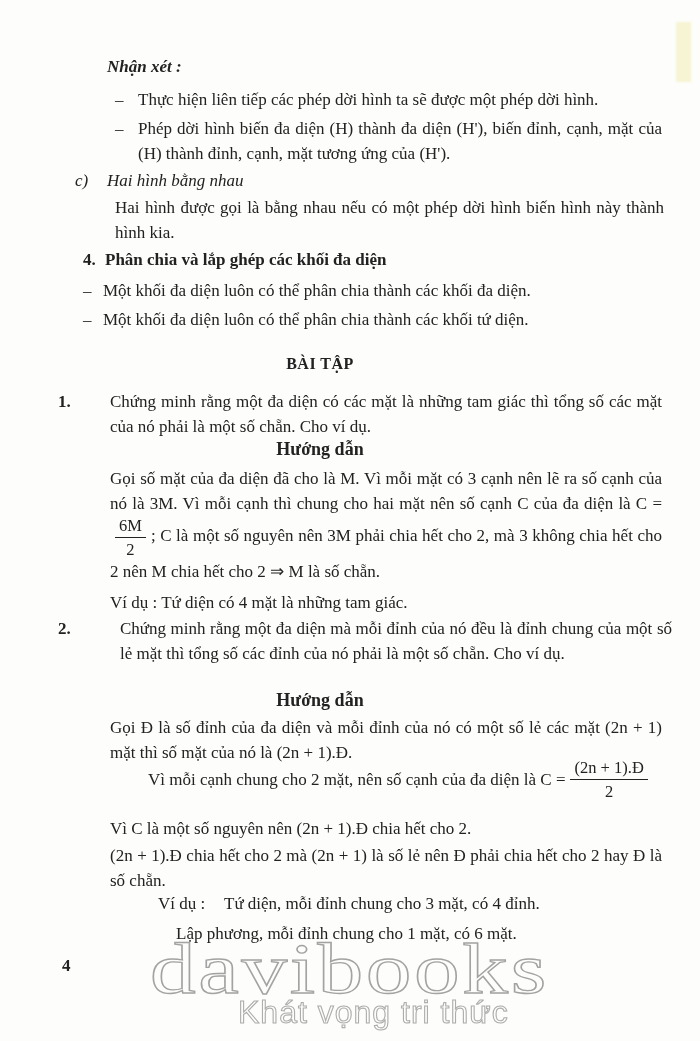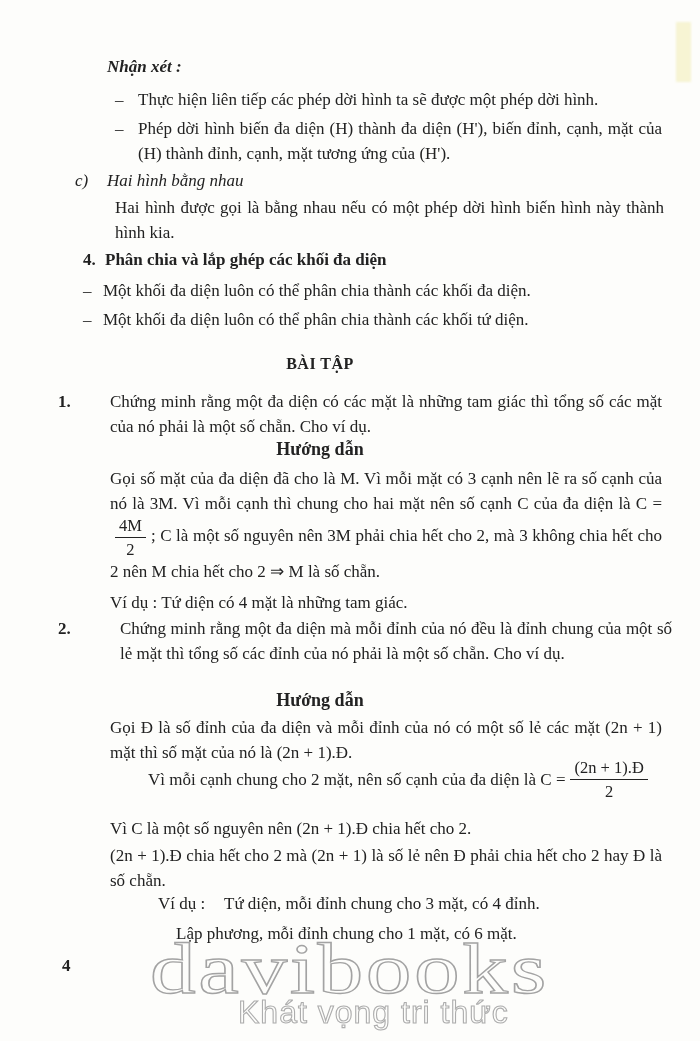--- a/index.html
+++ b/index.html
@@ -98,21 +98,21 @@
   </div>
 
   <div class="abs center-head textblock" style="top:355px;font-size:16px;letter-spacing:0.5px;">BÀI TẬP</div>
 
   <div class="abs para b textblock" style="left:58px;top:389px;">1.</div>
   <div class="abs para j textblock" style="left:110px;top:389px;width:552px;">Chứng minh rằng một đa diện có các mặt là những tam giác thì tổng số các mặt của nó phải là một số chẵn. Cho ví dụ.</div>
 
   <div class="abs center-head textblock" style="top:439px;font-size:18px;">Hướng dẫn</div>
 
   <div class="abs para j textblock" style="left:110px;top:466px;width:552px;">
-    <span>Gọi số mặt của đa diện đã cho là M. Vì mỗi mặt có 3 cạnh nên lẽ ra số cạnh của nó là 3M. Vì mỗi cạnh thì chung cho hai mặt nên số cạnh C của đa diện là C =</span><span class="frac"><span class="num">4M</span><span class="den">2</span></span><span>; C là một số nguyên nên 3M phải chia hết cho 2, mà 3 không chia hết cho 2 nên M chia hết cho 2 ⇒ M là số chẵn.</span>
+    <span>Gọi số mặt của đa diện đã cho là M. Vì mỗi mặt có 3 cạnh nên lẽ ra số cạnh của nó là 3M. Vì mỗi cạnh thì chung cho hai mặt nên số cạnh C của đa diện là C =</span><span class="frac"><span class="num">6M</span><span class="den">2</span></span><span>; C là một số nguyên nên 3M phải chia hết cho 2, mà 3 không chia hết cho 2 nên M chia hết cho 2 ⇒ M là số chẵn.</span>
   </div>
 
   <div class="abs para textblock" style="left:110px;top:590px;">Ví dụ : Tứ diện có 4 mặt là những tam giác.</div>
 
   <div class="abs para b textblock" style="left:58px;top:616px;">2.</div>
   <div class="abs para j textblock" style="left:120px;top:616px;width:552px;">Chứng minh rằng một đa diện mà mỗi đỉnh của nó đều là đỉnh chung của một số lẻ mặt thì tổng số các đỉnh của nó phải là một số chẵn. Cho ví dụ.</div>
 
   <div class="abs center-head textblock" style="top:690px;font-size:18px;">Hướng dẫn</div>
 
   <div class="abs para j textblock" style="left:110px;top:715px;width:552px;font-family:Liberation Serif, serif;">Gọi Đ là số đỉnh của đa diện và mỗi đỉnh của nó có một số lẻ các mặt (2n + 1) mặt thì số mặt của nó là (2n + 1).Đ.</div>

